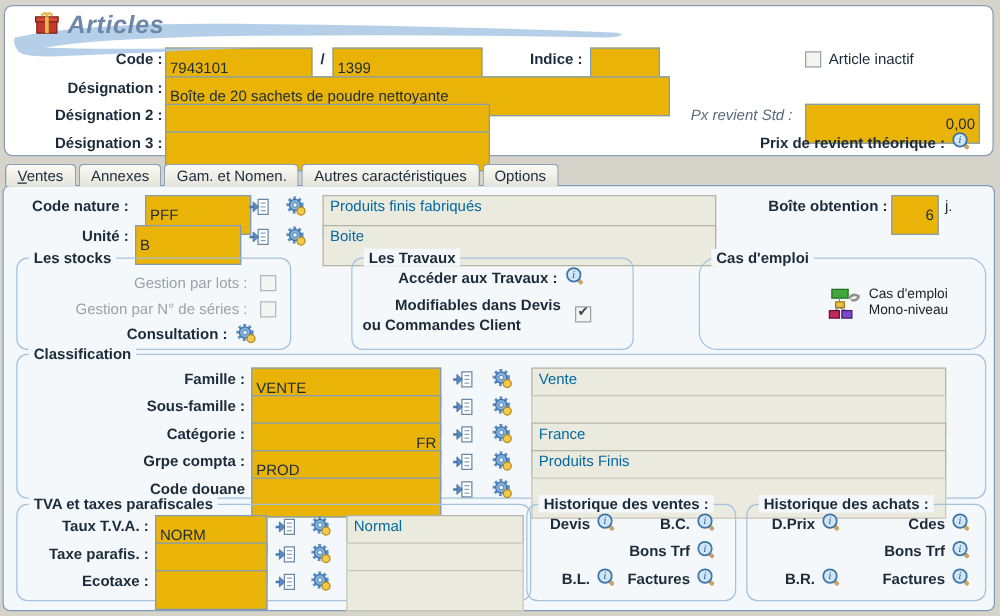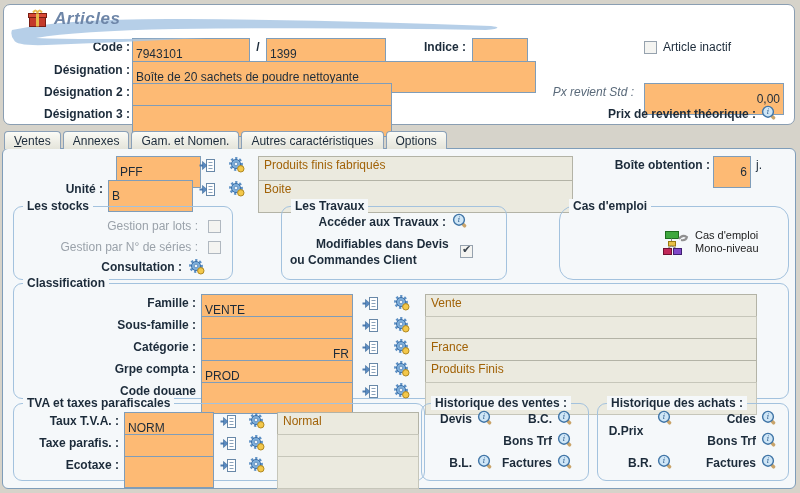--- a/index.html
+++ b/index.html
@@ -10,43 +10,43 @@
   
   .panel{position:absolute;background:#ffffff;border:1px solid #8a9eb2;border-radius:7px;box-sizing:border-box;}
   #top-panel{left:3px;top:4px;width:792px;height:121px;}
   #tab-panel{left:2px;top:148px;width:794px;height:341px;background:#f5f8fa;border:1px solid #7f9db9;border-radius:6px;}
 
   
   .lbl{position:absolute;font-weight:bold;text-align:right;height:19px;line-height:19px;white-space:nowrap;}
   .lbl.normal{font-weight:normal;}
   .lbl.dim{font-weight:normal;color:#9aa2aa;}
   .lbl.it{font-weight:normal;font-style:italic;color:#5a6a7a;}
-  .inp{position:absolute;height:32px;box-sizing:border-box;border:1px solid #7f9db9;background:#fdba74;
+  .inp{position:absolute;height:32px;box-sizing:border-box;border:1px solid #7f9db9;background:#eab308;
        font:12px "Liberation Sans",sans-serif;color:#1c2b3a;padding:0 3px;}
   .inp.right{text-align:right;}
   .ro{position:absolute;height:33px;box-sizing:border-box;border:1px solid #b3b3a6;background:#ebeadf;
-      line-height:17px;padding:0 5px;color:#a16207;overflow:hidden;white-space:nowrap;}
+      line-height:17px;padding:0 5px;color:#0369a1;overflow:hidden;white-space:nowrap;}
   .grp{position:absolute;border:1px solid #a3c2de;border-radius:9px;box-sizing:border-box;}
   .grp>.legend{position:absolute;top:-8px;left:9px;background:#f5f8fa;padding:0 4px;font-weight:bold;
       white-space:nowrap;line-height:14px;}
   .cb{position:absolute;width:13px;height:13px;border:1px solid #96a2ae;background:#f4f4f1;box-sizing:border-box;}
   .cb[data-checked="true"]::after{content:"\2714";position:absolute;left:1px;top:-3px;font-size:11px;color:#3c4650;}
   .icon{position:absolute;width:17px;height:17px;}
   .icon svg{display:block;}
 
   
   #tabs{position:absolute;left:4px;top:128px;height:21px;display:flex;align-items:flex-end;z-index:3;}
   .tab{box-sizing:border-box;border:1px solid #8aa0b8;border-bottom:none;border-radius:4px 4px 0 0;
        padding:2px 9px 1px;margin-right:2px;height:18px;line-height:14px;
        background:linear-gradient(#fbfbf6,#e4e4da);white-space:nowrap;cursor:default;}
   .tab.active{background:#ffffff;height:21px;line-height:17px;font-weight:normal;position:relative;z-index:4;}
   .tab.u::first-letter{text-decoration:underline;}
 
   
-  #title-text{position:absolute;left:50px;top:4px;font-size:17px;font-weight:bold;font-style:italic;
+  #title-text{position:absolute;left:50px;top:4px;font-size:20px;font-weight:bold;font-style:italic;
       color:#6e86a8;z-index:2;letter-spacing:.5px;}
   #swoosh{position:absolute;left:2px;top:9px;z-index:1;}
   #gift{position:absolute;left:22px;top:3px;z-index:2;}
 
   .small2{font-size:11px;line-height:13px;color:#222;}
 </style>
 </head>
 <body>
 
 <div id="app">
@@ -95,20 +95,21 @@
   <div id="tabs">
     <div class="tab u">Ventes</div>
     <div class="tab">Annexes</div>
     <div class="tab">Gam. et Nomen.</div>
     <div class="tab">Autres caractéristiques</div>
     <div class="tab">Options</div>
   </div>
 
   <div id="tab-panel" class="panel">
 
+    <div class="lbl" style="left:0px;top:7px;width:100px;">Code nature :</div>
     <input class="inp" style="left: 113px; top: 7px; width: 85px;" value="PFF">
     <span class="icon icon-lookup" style="left:196px;top:8px;">
   <svg width="17" height="17" viewBox="0 0 17 17">
     <rect x="7.5" y="2.5" width="8" height="12" fill="#ffffff" stroke="#6888a8"></rect>
     <line x1="9.5" y1="5.5" x2="13.5" y2="5.5" stroke="#8aa2ba"></line>
     <line x1="9.5" y1="8.5" x2="13.5" y2="8.5" stroke="#8aa2ba"></line>
     <line x1="9.5" y1="11.5" x2="13.5" y2="11.5" stroke="#8aa2ba"></line>
     <line x1="0.5" y1="8.5" x2="4" y2="8.5" stroke="#4a7ab0" stroke-width="2"></line>
     <path d="M3.5 4.5 L8 8.5 L3.5 12.5 Z" fill="#5a8ac0" stroke="#3a6a9a" stroke-width="0.6"></path>
   </svg>
@@ -419,21 +420,21 @@
   <svg width="16" height="16" viewBox="0 0 16 16">
     <rect x="9.5" y="10.5" width="5" height="3.4" rx="1.4" transform="rotate(45 12 12.2)" fill="#c9a46a"></rect>
     <circle cx="7" cy="6.8" r="5.4" fill="#cfe6f6" stroke="#3f74a6" stroke-width="1.4"></circle>
     <text x="7" y="9.4" font-size="7.5" font-style="italic" fill="#2a5a8c" text-anchor="middle" font-family="'DejaVu Serif',serif">i</text>
   </svg>
 </span>
     </div>
 
     <div class="grp" style="left:594px;top:254px;width:192px;height:78px;">
       <span class="legend">Historique des achats :</span>
-      <div class="lbl" style="left:2px;top:18px;width:52px;text-align:center;">D.Prix</div>
+      <div class="lbl" style="left:2px;top:6px;width:52px;">D.Prix</div>
       <span class="icon icon-loupe" style="left:59px;top:6px;">
   <svg width="16" height="16" viewBox="0 0 16 16">
     <rect x="9.5" y="10.5" width="5" height="3.4" rx="1.4" transform="rotate(45 12 12.2)" fill="#c9a46a"></rect>
     <circle cx="7" cy="6.8" r="5.4" fill="#cfe6f6" stroke="#3f74a6" stroke-width="1.4"></circle>
     <text x="7" y="9.4" font-size="7.5" font-style="italic" fill="#2a5a8c" text-anchor="middle" font-family="'DejaVu Serif',serif">i</text>
   </svg>
 </span>
       <div class="lbl" style="left:94px;top:6px;width:64px;">Cdes</div>
       <span class="icon icon-loupe" style="left:163px;top:6px;">
   <svg width="16" height="16" viewBox="0 0 16 16">

